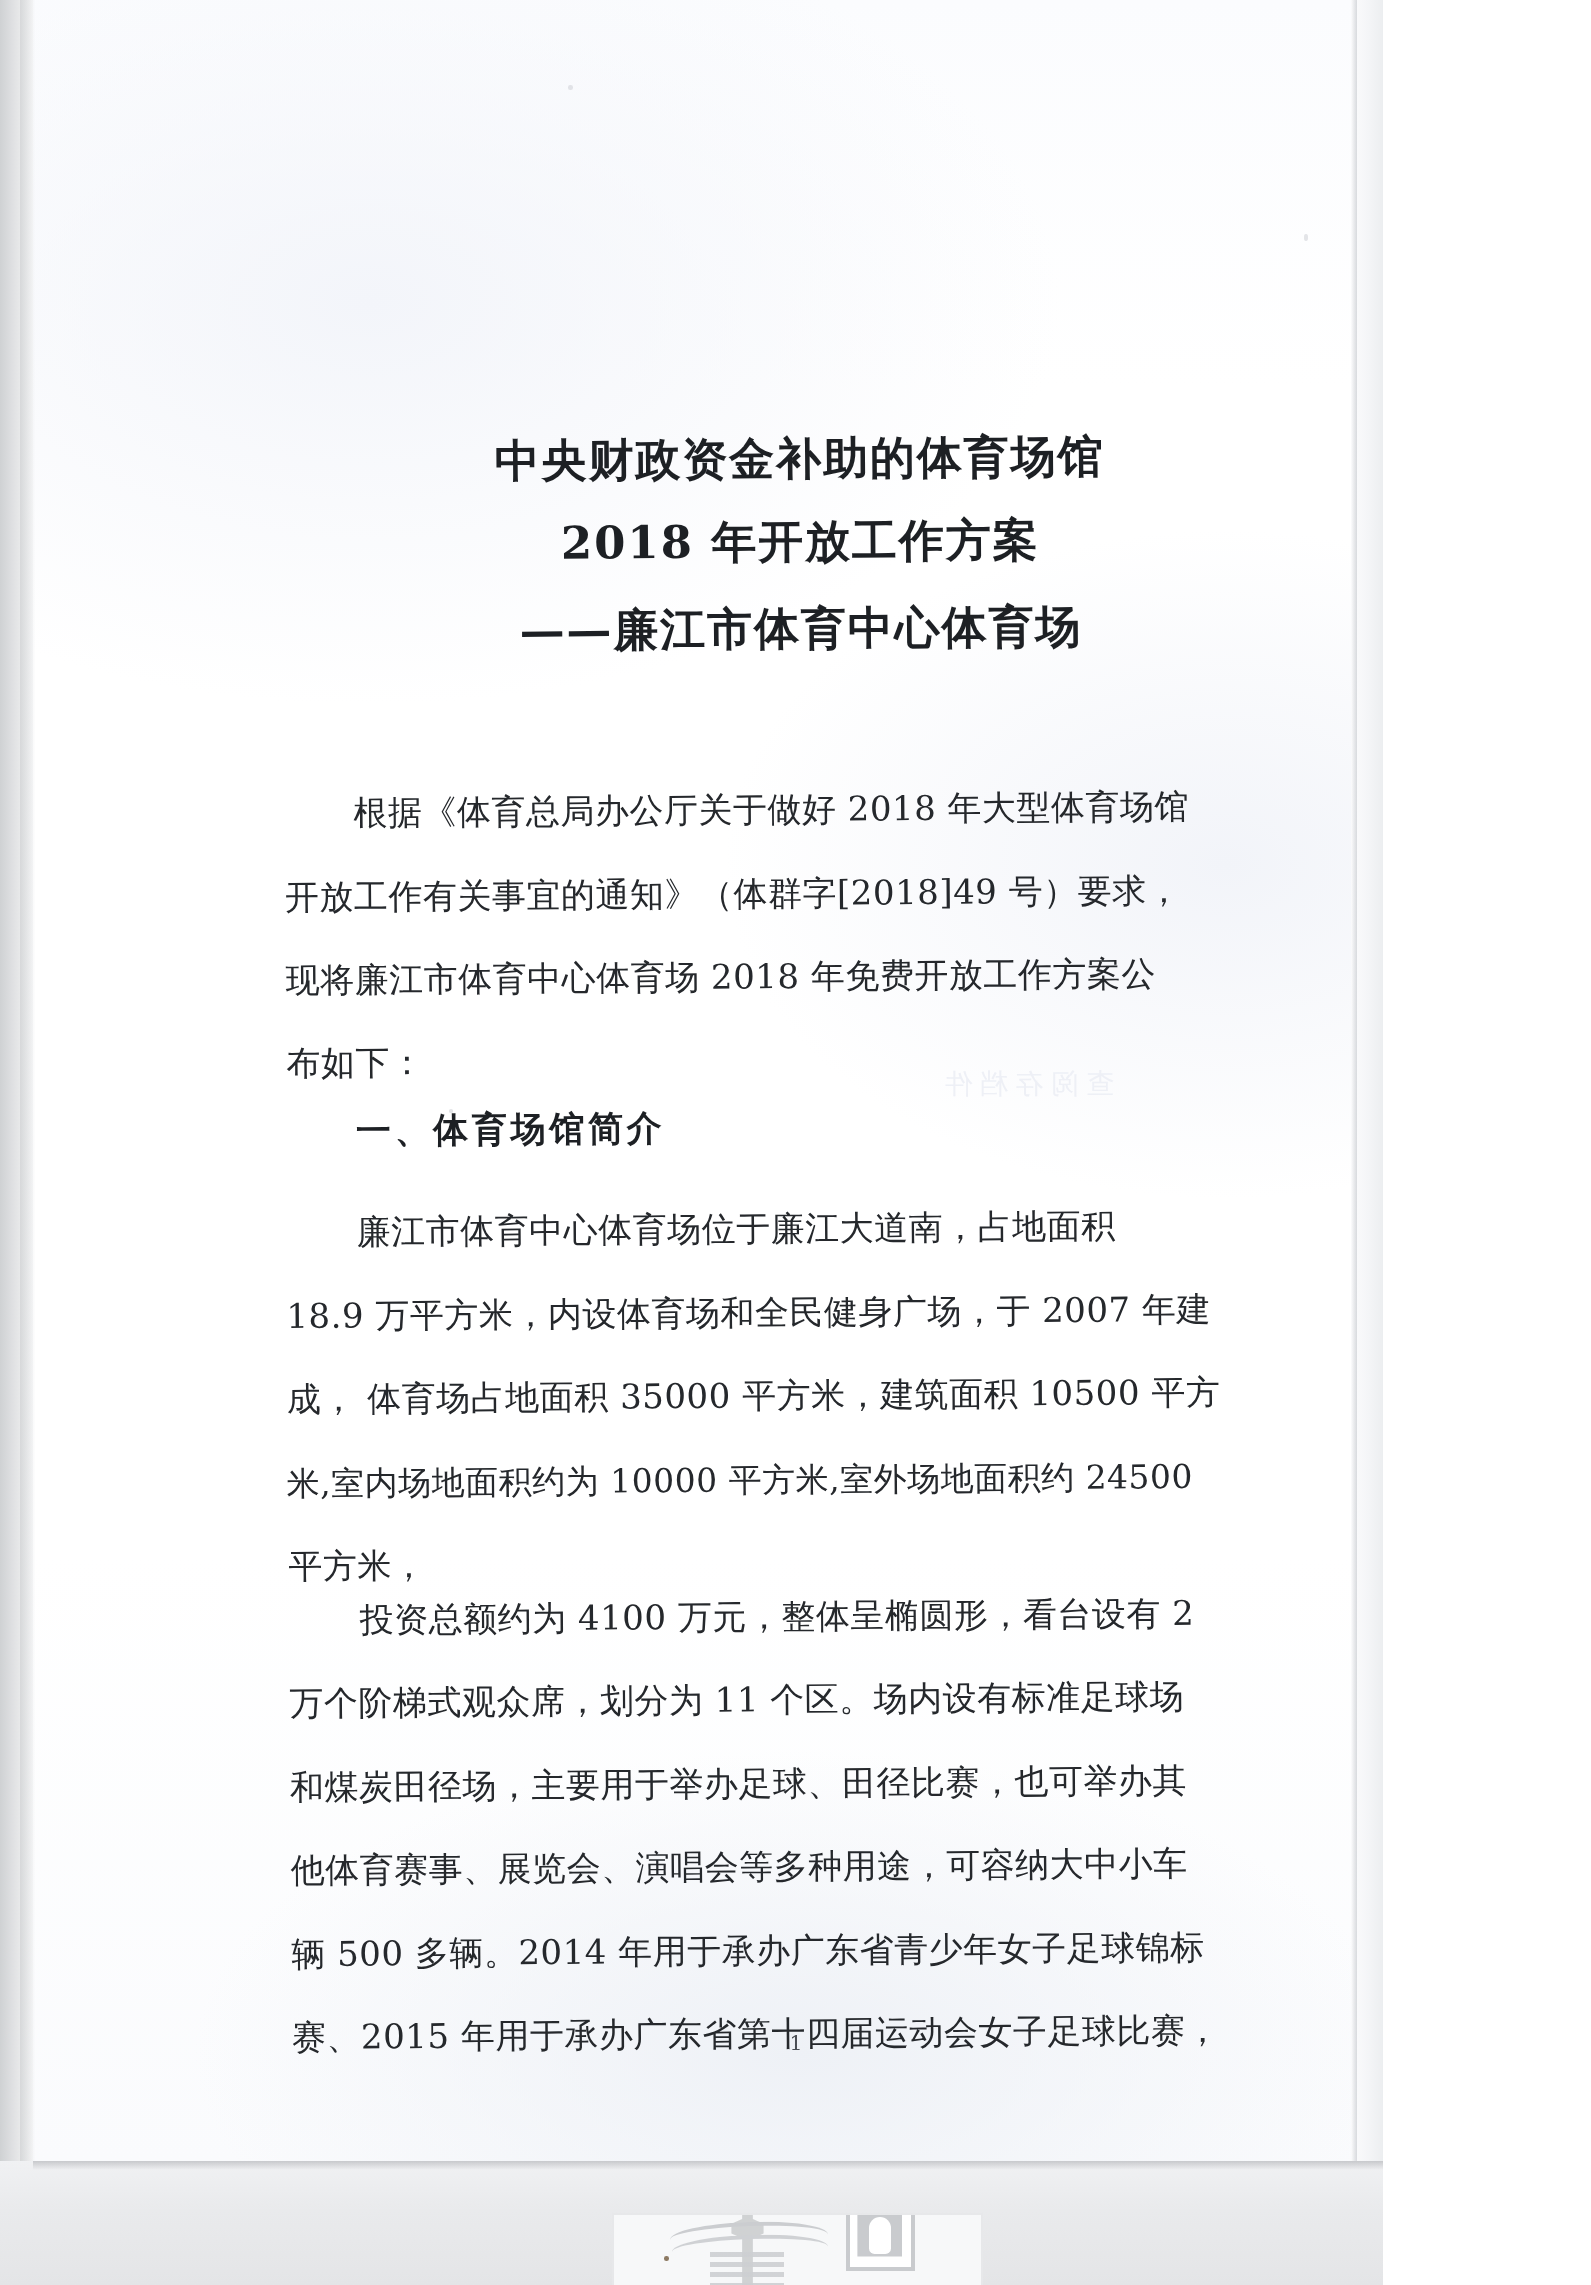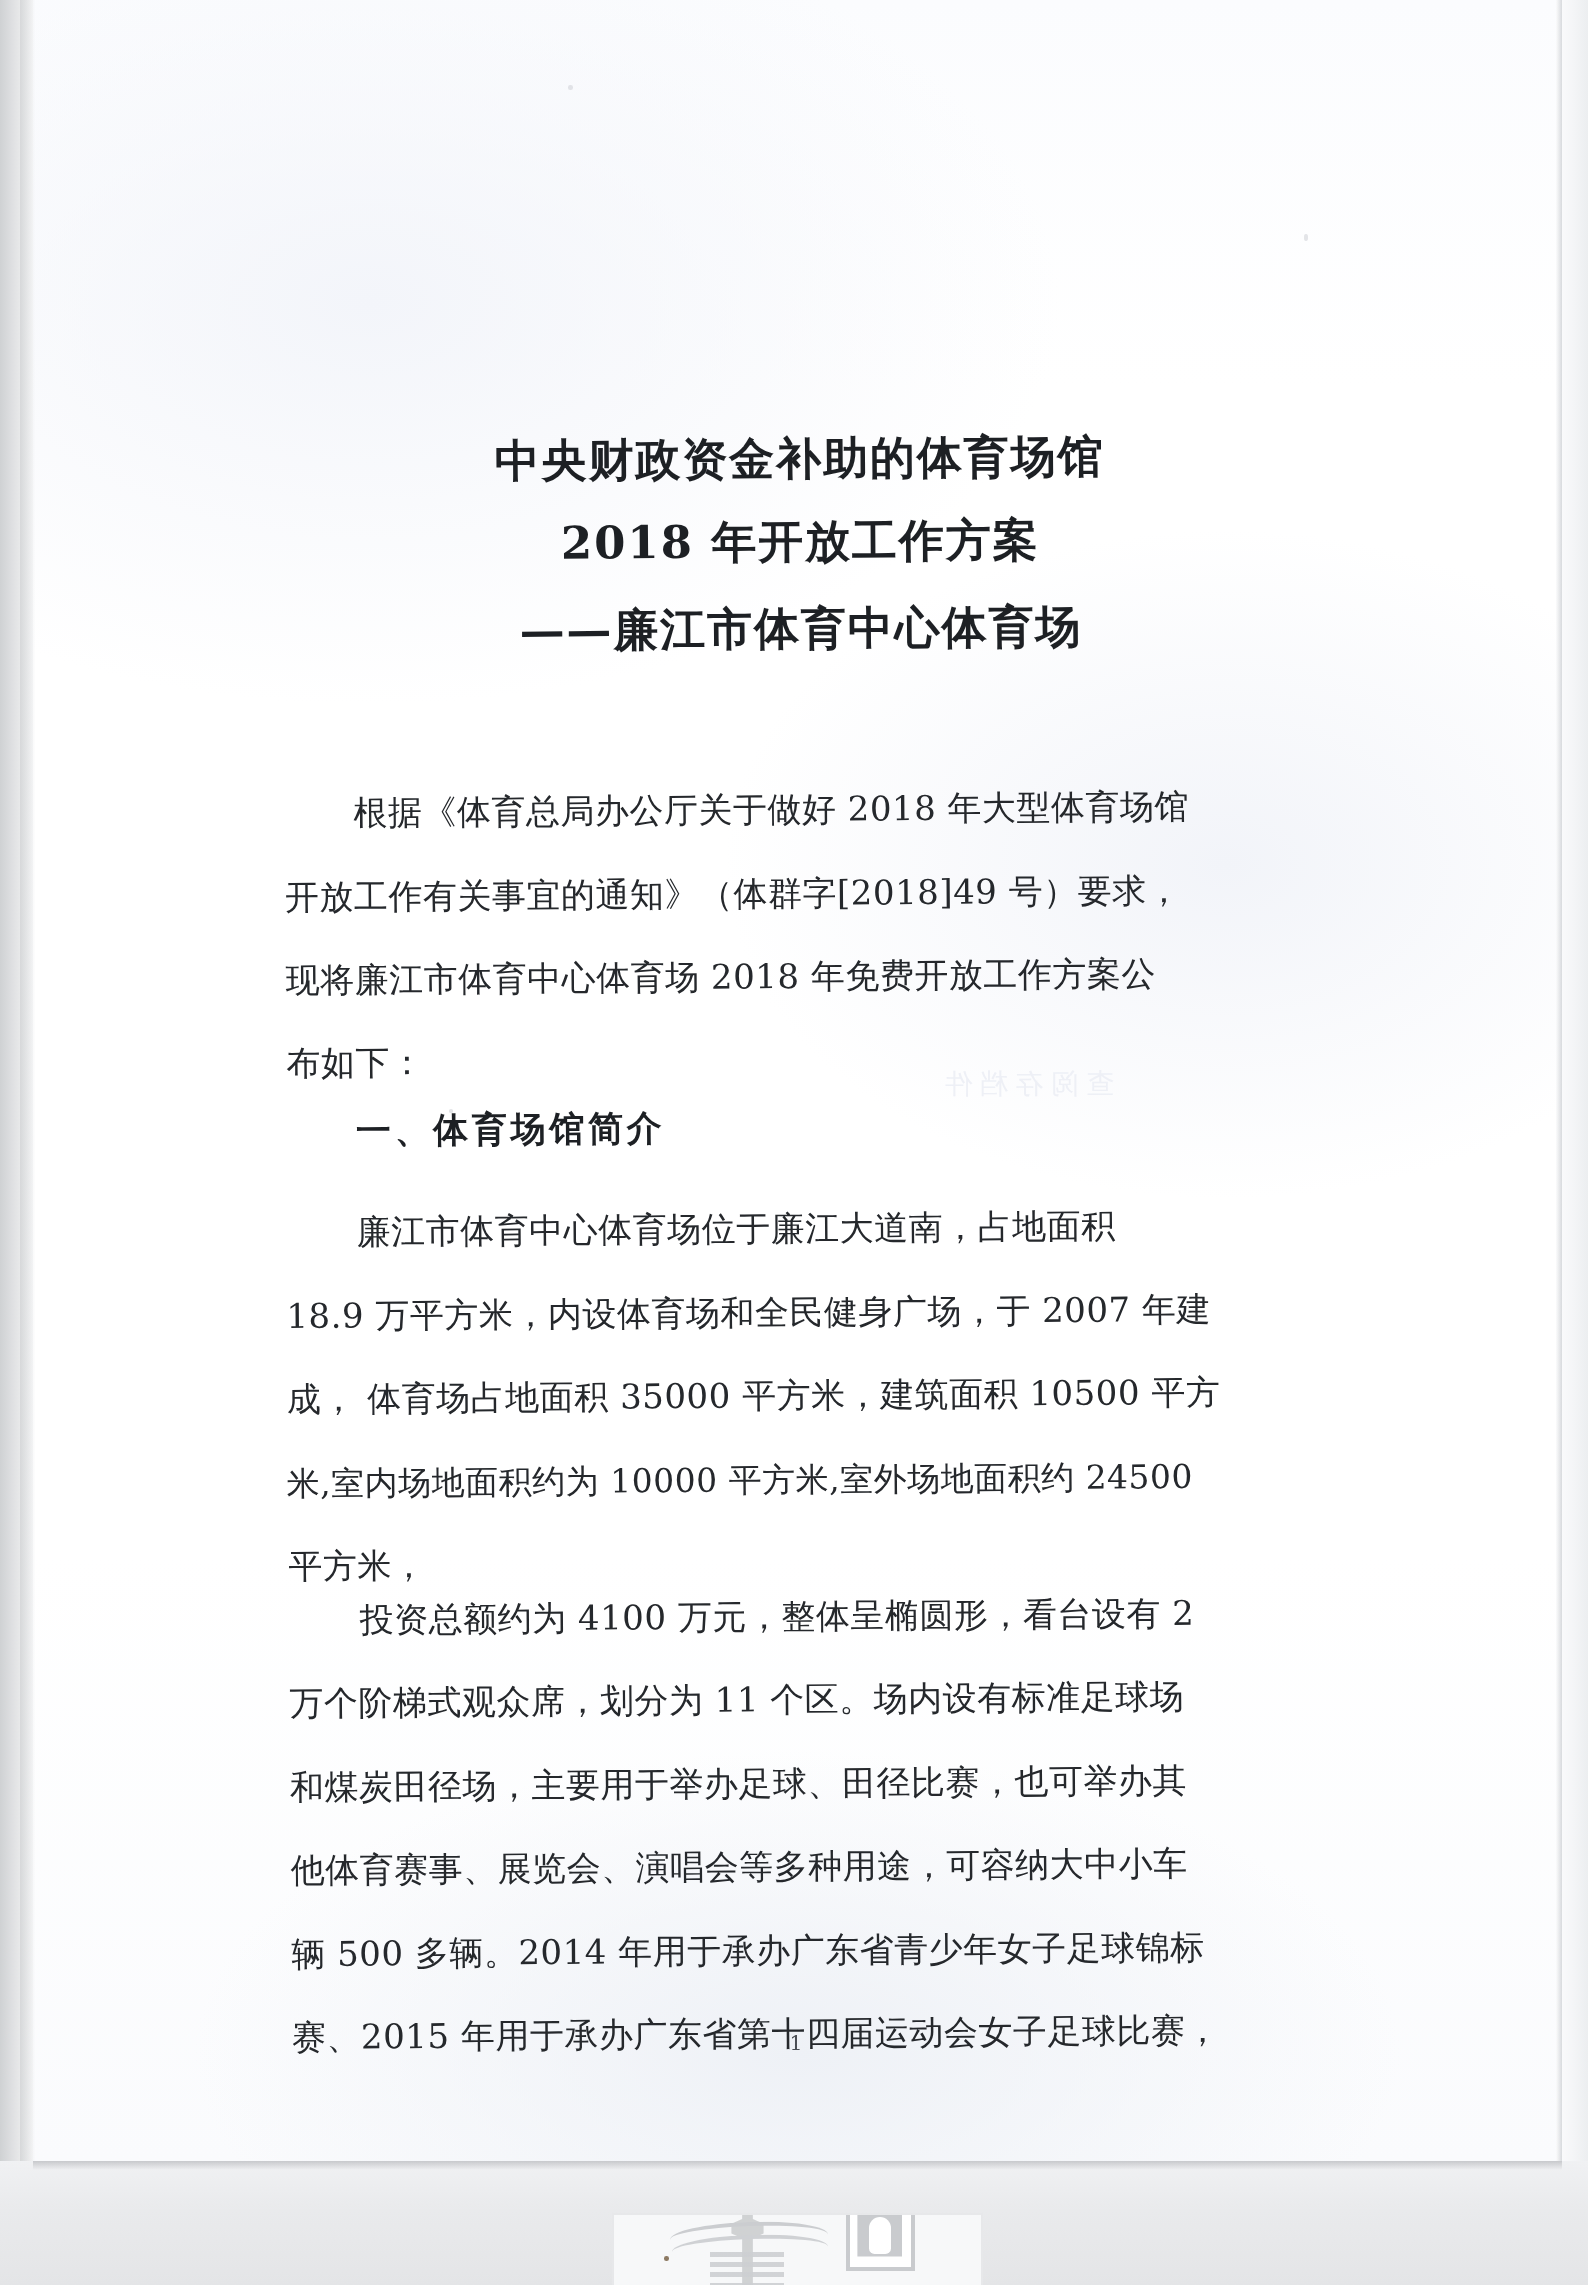--- a/index.html
+++ b/index.html
@@ -5,21 +5,21 @@
 <style>
   html, body {
     margin: 0;
     padding: 0;
     background: #ffffff;
   }
 
   
   .scan {
     position: relative;
-    width: 1588px;
+    width: 1383px;
     height: 2286px;
     overflow: hidden;
     background: #fdfdfe;
     font-family: "DejaVu Serif", "Liberation Serif", serif;
   }
 
   
   .paper {
     position: absolute;
     left: 33px;

